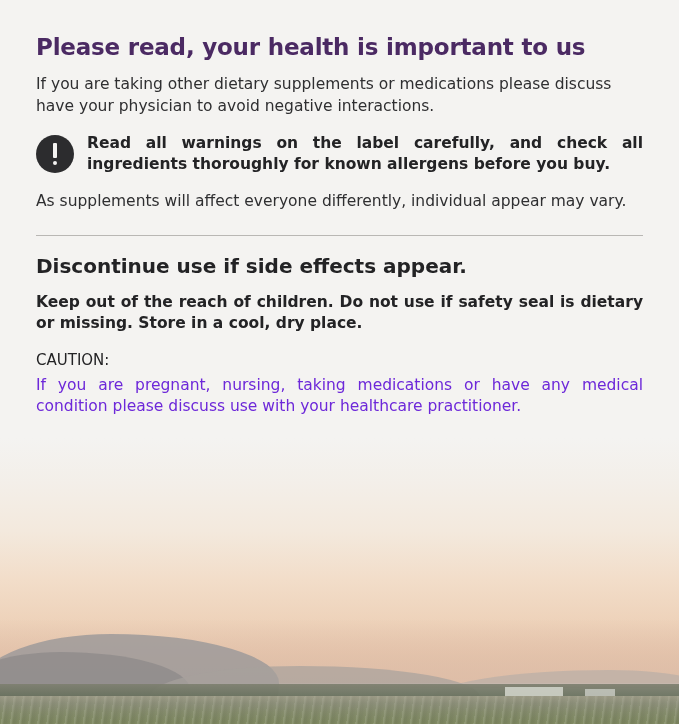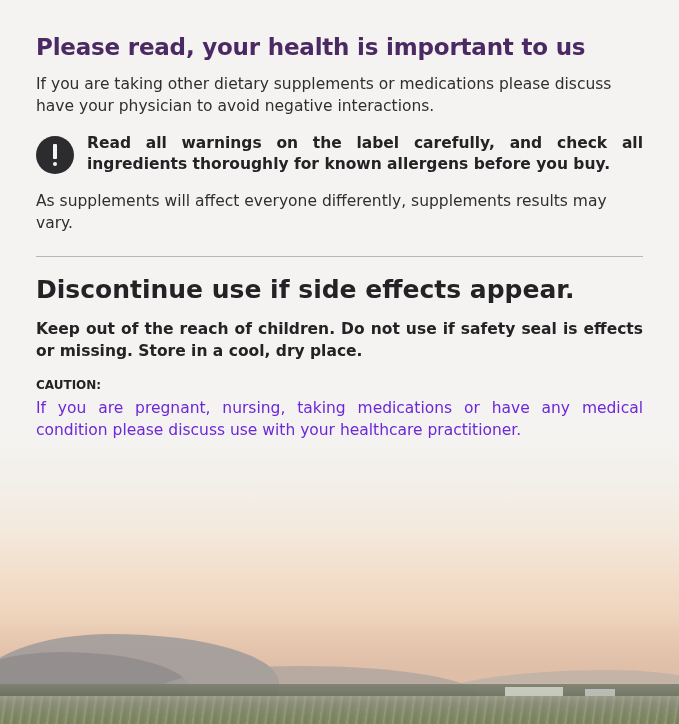--- a/index.html
+++ b/index.html
@@ -171,21 +171,21 @@
     letter-spacing: -0.2px;
   }
   p.body {
     margin: 0 0 16px 0;
     font-size: 15.5px;
     line-height: 1.38;
     color: #2f2f31;
   }
   .warning-row {
     display: flex;
-    align-items: center;
+    align-items: flex-start;
     gap: 13px;
     margin: 0 0 16px 0;
   }
   .excl-icon {
     flex: 0 0 auto;
     width: 38px;
     height: 38px;
     border-radius: 50%;
     background: #2c2c2e;
     position: relative;
@@ -219,39 +219,39 @@
     text-align: justify;
     text-justify: inter-word;
   }
   .divider {
     border: 0;
     border-top: 1px solid #b9b7b4;
     margin: 22px 0 18px 0;
   }
   h2.subhead {
     margin: 0 0 14px 0;
-    font-size: 25px;
+    font-size: 20px;
     line-height: 1.2;
     font-weight: bold;
     color: #232325;
   }
   p.bold-block {
     margin: 0 0 16px 0;
     font-size: 15.5px;
     line-height: 1.4;
     font-weight: bold;
     color: #232325;
     text-align: justify;
     text-justify: inter-word;
   }
   p.caution-label {
     margin: 0 0 4px 0;
-    font-size: 12px;
+    font-size: 15px;
     line-height: 1.3;
-    font-weight: bold;
+    font-weight: normal;
     color: #232325;
   }
   p.caution-body {
     margin: 0;
     font-size: 15.5px;
     line-height: 1.4;
     color: #6d28d9;
     text-align: justify;
     text-justify: inter-word;
   }
@@ -281,26 +281,26 @@
     <p class="body">If you are taking other dietary supplements or medications please discuss have your physician to avoid negative interactions.</p>
 
     <div class="warning-row">
       <span class="excl-icon">
         <span class="bar"></span>
         <span class="dot"></span>
       </span>
       <div class="warning-text">Read all warnings on the label carefully, and check all ingredients thoroughly for known allergens before you buy.</div>
     </div>
 
-    <p class="body">As supplements will affect everyone differently, supplements results may vary.</p>
+    <p class="body">As supplements will affect everyone differently, individual appear may vary.</p>
 
     <hr class="divider">
 
     <h2 class="subhead">Discontinue use if side effects appear.</h2>
 
-    <p class="bold-block">Keep out of the reach of children. Do not use if safety seal is effects or missing. Store in a cool, dry place.</p>
+    <p class="bold-block">Keep out of the reach of children. Do not use if safety seal is dietary or missing. Store in a cool, dry place.</p>
 
     <p class="caution-label">CAUTION:</p>
 
     <p class="caution-body">If you are pregnant, nursing, taking medications or have any medical condition please discuss use with your healthcare practitioner.</p>
 
   </div>
 </div>
 
 </body></html>

